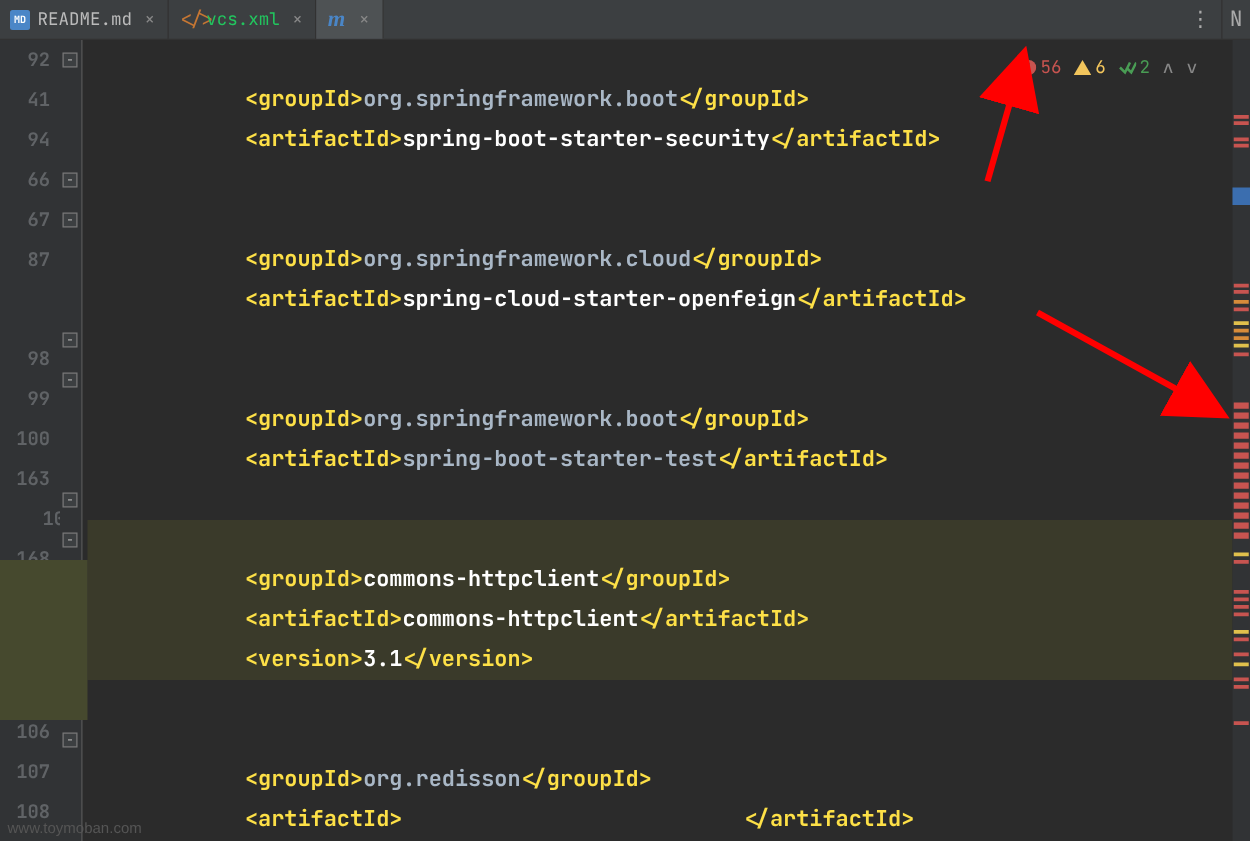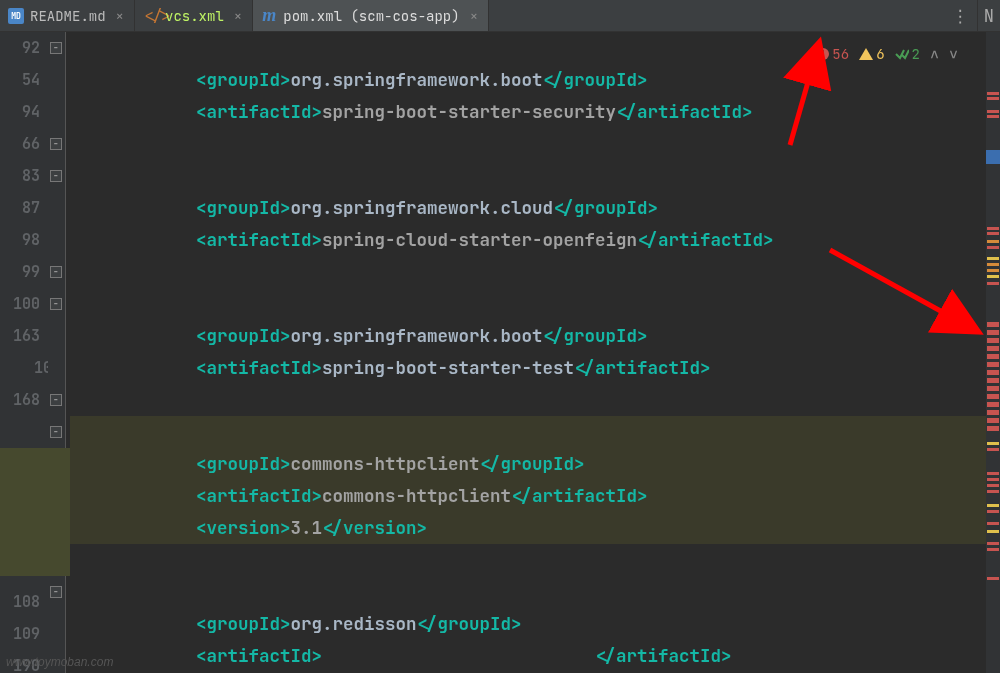--- a/index.html
+++ b/index.html
@@ -117,23 +117,23 @@
     white-space: pre;
     font-size: 17.5px;
     position: relative;
     color: #a9b7c6;
   }
   .code .row { height: 32px; position: relative; }
   .code .row.hl { background: #3a3a2a; }
   .hl-strip {
     position:absolute; left:-70px; top:0; bottom:0; width:70px; background:#46492e;
   }
-  .t-tag { color: #14b8a6; }
+  .t-tag { color: #fde047; }
   .t-val { color: #a9b7c6; }
-  .t-red { color: #a3a3a3; }
+  .t-red { color: #ffffff; }
   
   .inspections {
     position: absolute;
     top: 42px;
     right: 38px;
     display: flex;
     gap: 10px;
     align-items: center;
     font-size: 14px;
     color: #bbb;
@@ -162,55 +162,53 @@
   
   .arrow {
     position: absolute;
     pointer-events: none;
   }
   .arrow svg { overflow: visible; }
   
   .watermark {
     position:absolute; bottom:4px; left:6px; color:#555; font-size:12px;
     font-family: sans-serif;
-    font-style: italic;
   }
 </style>
 </head>
 <body>
 
 <div class="tabs">
   <div class="tab">
     <span class="icon-md">MD</span>
     <span>README.md</span>
     <span class="close">×</span>
   </div>
   <div class="tab">
     <span class="icon-xml">&lt;/&gt;</span>
-    <span style="color:#bef264">vcs.xml</span>
+    <span style="color:#22c55e">vcs.xml</span>
     <span class="close">×</span>
   </div>
   <div class="tab active">
     <span class="icon-maven">m</span>
-    <span>pom.xml (scm-cos-app)</span>
     <span class="close">×</span>
   </div>
   <div class="menu-dots">⋮</div>
   <div class="right-letter">N</div>
 </div>
 
 <div class="editor">
   <div class="gutter" id="gutter">
       <div style="height: 32px;">92</div>
-      <div style="height: 32px;">54</div>
+      <div style="height: 32px;">41</div>
       <div style="height: 32px;">94</div>
       <div style="height: 32px;">66</div>
-      <div style="height: 32px;">83</div>
+      <div style="height: 32px;">67</div>
       <div style="height: 32px;">87</div>
-      <div style="height: 32px;">98</div>
+      <div style="height: 32px; margin-top: 47px;">98</div>
       <div style="height: 32px;">99</div>
       <div style="height: 32px; text-align: right;">100</div>
       <div style="height: 32px;">163</div>
       <div style="height: 32px; margin-left: 34px;">102</div>
       <div style="height: 32px;">168</div>
       <div style="height: 32px; margin-top: 42px;">104</div>
       <div style="height: 32px;">105</div>
       <div style="height: 32px;">106</div>
       <div style="height: 32px;">107</div>
       <div style="height: 32px;">108</div>

